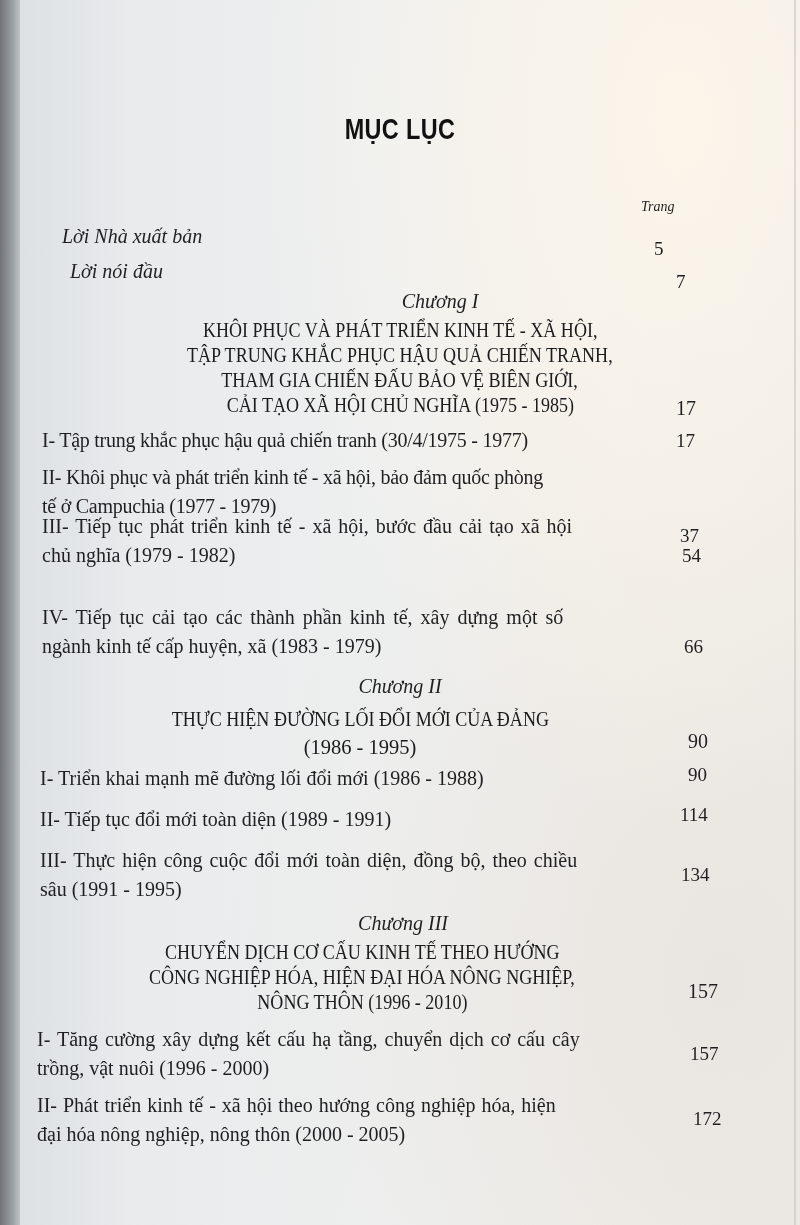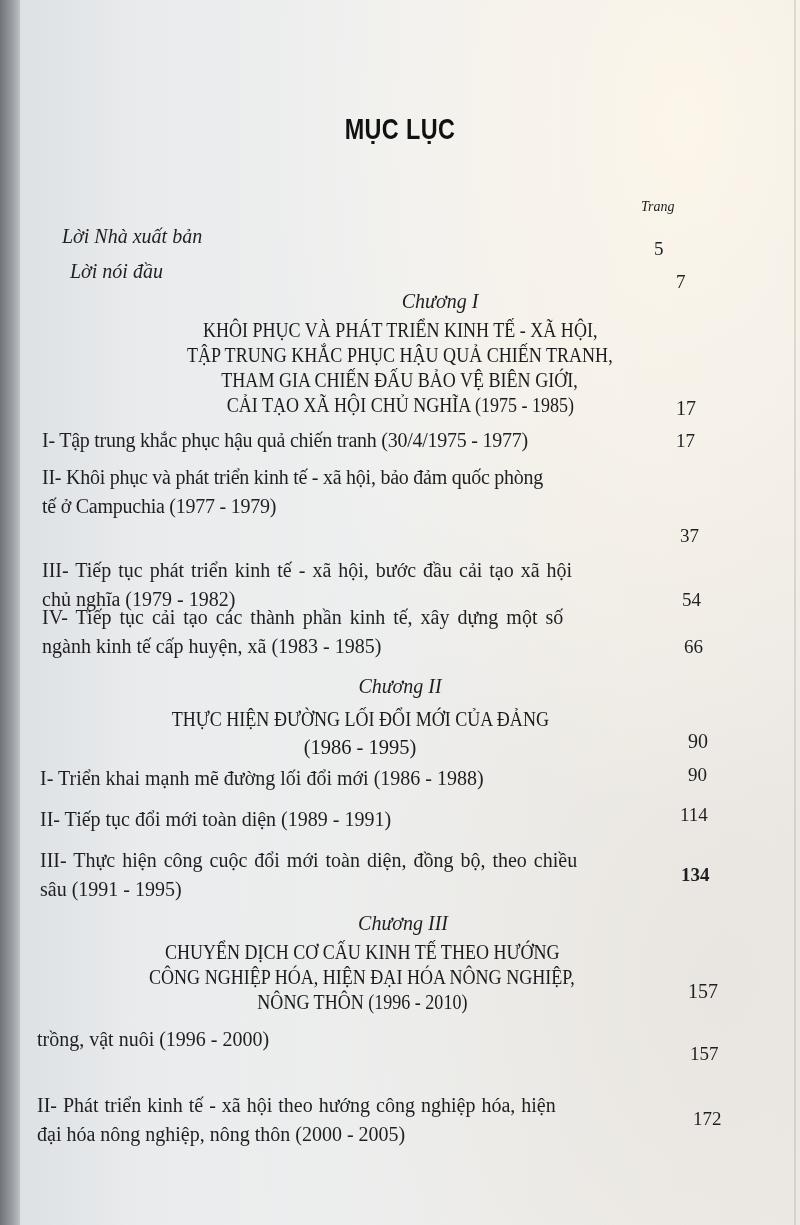--- a/index.html
+++ b/index.html
@@ -133,29 +133,29 @@
   <span class="text tight">I- Tập trung khắc phục hậu quả chiến tranh (30/4/1975 - 1977)</span>
   <span class="page-num" style="left:634px;">17</span>
 </div>
 
 <div class="row" style="top:463px;left:42px;">
   <span class="sec-line tight">II- Khôi phục và phát triển kinh tế - xã hội, bảo đảm quốc phòng</span>
   <span class="sec-line tight">tế ở Campuchia (1977 - 1979)</span>
   <span class="page-num" style="left:638px;top:58px;">37</span>
 </div>
 
-<div class="row" style="top:556px;left:42px;">
+<div class="row" style="top:512px;left:42px;">
   <span class="sec-line" style="word-spacing:2px;">III- Tiếp tục phát triển kinh tế - xã hội, bước đầu cải tạo xã hội</span>
   <span class="sec-line">chủ nghĩa (1979 - 1982)</span>
   <span class="page-num" style="left:640px;top:29px;">54</span>
 </div>
 
 <div class="row" style="top:603px;left:42px;">
   <span class="sec-line" style="word-spacing:3px;">IV- Tiếp tục cải tạo các thành phần kinh tế, xây dựng một số</span>
-  <span class="sec-line">ngành kinh tế cấp huyện, xã (1983 - 1985)</span>
+  <span class="sec-line">ngành kinh tế cấp huyện, xã (1983 - 1979)</span>
   <span class="page-num" style="left:642px;top:29px;">66</span>
 </div>
 
 <div class="chapter-label" style="top:675px;left:-40px;">Chương II</div>
 <div class="chapter-title" style="top:707px;left:-40px;">
   <div><span class="cond">THỰC HIỆN ĐƯỜNG LỐI ĐỔI MỚI CỦA ĐẢNG</span></div>
   <div style="margin-top:3px;"><span>(1986 - 1995)</span></div>
 </div>
 <div class="row" style="top:727px;left:688px;">
   <span class="text">90</span>
@@ -167,34 +167,35 @@
 </div>
 
 <div class="row" style="top:805px;left:40px;">
   <span class="text">II- Tiếp tục đổi mới toàn diện (1989 - 1991)</span>
   <span class="page-num" style="left:640px;top:-5px;">114</span>
 </div>
 
 <div class="row" style="top:846px;left:40px;">
   <span class="sec-line" style="word-spacing:2px;">III- Thực hiện công cuộc đổi mới toàn diện, đồng bộ, theo chiều</span>
   <span class="sec-line">sâu (1991 - 1995)</span>
-  <span class="page-num" style="left:641px;top:14px;font-weight:bold;">134</span>
+  <span class="page-num" style="left:641px;top:14px;">134</span>
 </div>
 
 <div class="chapter-label" style="top:912px;left:-37px;">Chương III</div>
 <div class="chapter-title" style="top:940px;left:-38px;">
   <div><span class="cond">CHUYỂN DỊCH CƠ CẤU KINH TẾ THEO HƯỚNG</span></div>
   <div><span class="cond">CÔNG NGHIỆP HÓA, HIỆN ĐẠI HÓA NÔNG NGHIỆP,</span></div>
   <div><span class="cond">NÔNG THÔN (1996 - 2010)</span></div>
 </div>
 <div class="row" style="top:977px;left:688px;">
   <span class="text">157</span>
 </div>
 
 <div class="row" style="top:1025px;left:37px;">
+  <span class="sec-line" style="word-spacing:2px;">I- Tăng cường xây dựng kết cấu hạ tầng, chuyển dịch cơ cấu cây</span>
   <span class="sec-line">trồng, vật nuôi (1996 - 2000)</span>
   <span class="page-num" style="left:653px;top:14px;">157</span>
 </div>
 
 <div class="row" style="top:1091px;left:37px;">
   <span class="sec-line" style="word-spacing:1px;">II- Phát triển kinh tế  - xã hội theo hướng công nghiệp hóa, hiện</span>
   <span class="sec-line">đại hóa nông nghiệp, nông thôn (2000 - 2005)</span>
   <span class="page-num" style="left:656px;top:13px;">172</span>
 </div>
 

